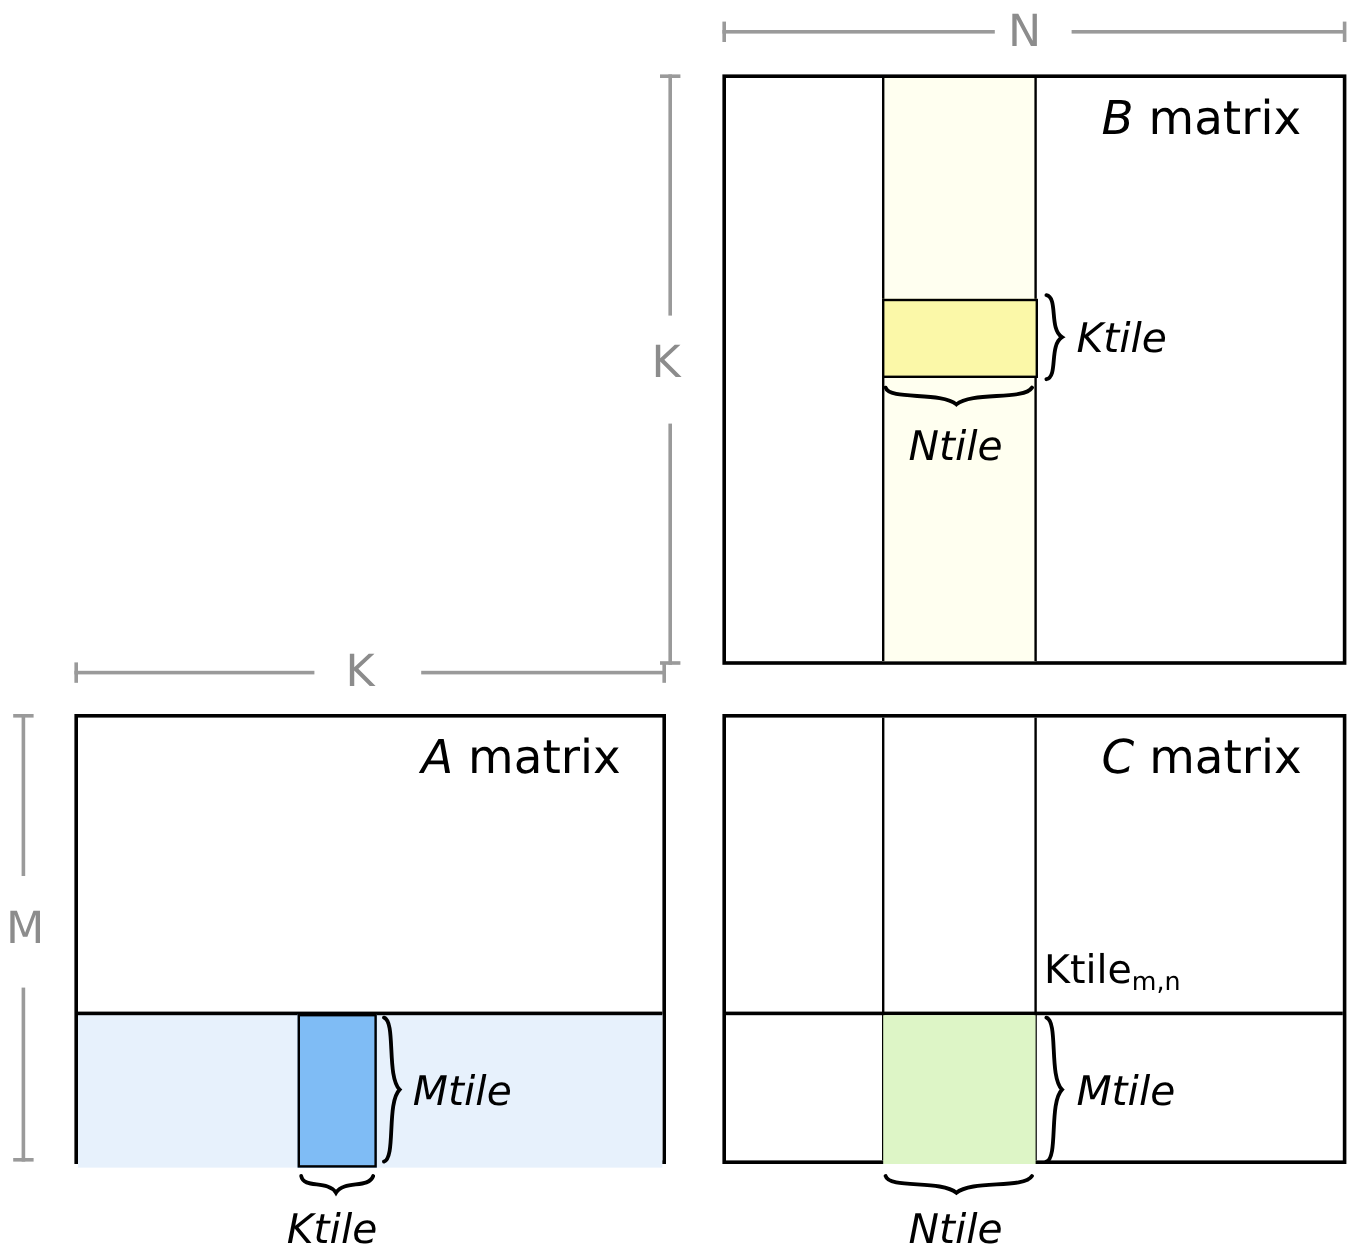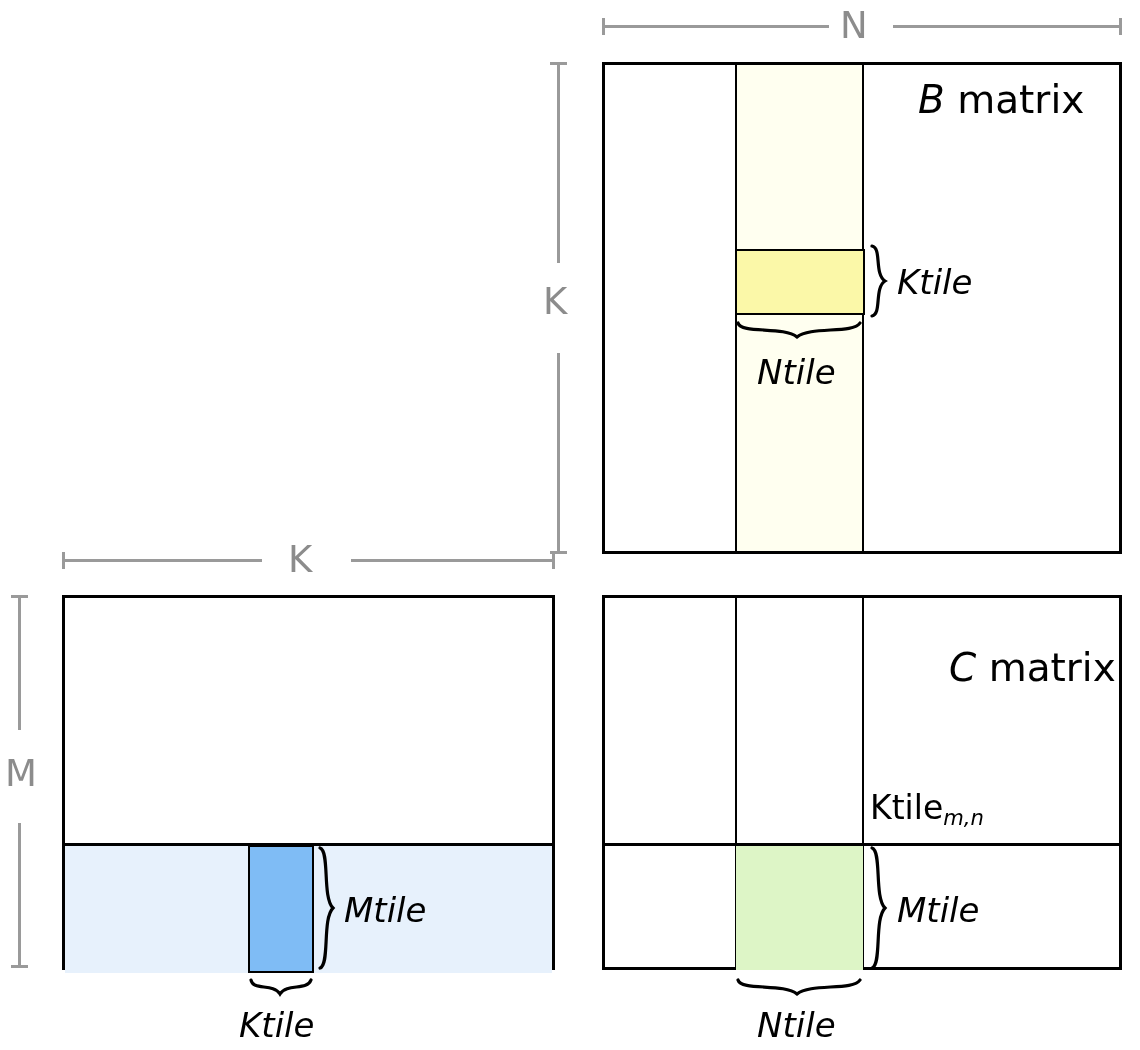--- a/index.html
+++ b/index.html
@@ -61,21 +61,20 @@
 
   
   .block-label {
     position: absolute;
     font-size: 33px;
     color: #000000;
     white-space: nowrap;
     line-height: 1;
   }
   .block-label sub {
-    font-style: italic;
     font-size: 0.64em;
     vertical-align: baseline;
     position: relative;
     top: 0.30em;
   }
 
   
   .tile-label {
     position: absolute;
     font-size: 34px;
@@ -183,20 +182,23 @@
 
   <div class="matrix-box" id="a-matrix" style="left:62px; top:595px; width:493px; height:375px;">
 
     <div class="fill" style="left:0px; top:247px; width:100%; height:128px; background:#e7f1fc;"></div>
 
     <div class="divider-h" style="left:0px; top:245px; width:100%;"></div>
 
     <div class="tile" style="left:183px; top:247px; width:66px; height:128px; background:#7fbcf5;"></div>
   </div>
 
+  <div class="matrix-label" style="left:351px; top:612px;">
+    <span class="sym">A</span><span>&nbsp;</span><span>matrix</span>
+  </div>
 
   <svg class="brace-svg" style="left:316px; top:845px;" width="26" height="126" viewBox="0 0 26 126">
     <path d="M4 3 C 14 6, 6 52, 17 63 C 6 74, 14 120, 4 123" fill="none" stroke="#000000" stroke-width="3.2" stroke-linecap="round"></path>
   </svg>
   <div class="tile-label" style="left:344px; top:893px;">Mtile</div>
 
   <svg class="brace-svg" style="left:249px; top:977px;" width="64" height="26" viewBox="0 0 64 26">
     <path d="M2 3 C 4 14, 24 6, 31 17 C 38 6, 58 14, 62 3" fill="none" stroke="#000000" stroke-width="3.2" stroke-linecap="round"></path>
   </svg>
   <div class="tile-label" style="left:239px; top:1008px;">Ktile</div>
@@ -204,21 +206,21 @@
   <div class="matrix-box" id="c-matrix" style="left:602px; top:595px; width:520px; height:375px;">
 
     <div class="divider-v" style="left:130px; top:0px; height:100%;"></div>
     <div class="divider-v" style="left:257px; top:0px; height:100%;"></div>
 
     <div class="divider-h" style="left:0px; top:245px; width:100%;"></div>
 
     <div class="fill" style="left:131px; top:248px; width:127px; height:124px; background:#ddf5c6;"></div>
   </div>
 
-  <div class="matrix-label" style="left:918px; top:648px;margin-left:31px;">
+  <div class="matrix-label" style="left:918px; top:612px;">
     <span class="sym">C</span><span>&nbsp;</span><span>matrix</span>
   </div>
 
   <div class="block-label" style="left:870px; top:791px;">
     <span>Ktile</span><sub>m,n</sub>
   </div>
 
   <svg class="brace-svg" style="left:868px; top:845px;" width="26" height="126" viewBox="0 0 26 126">
     <path d="M4 3 C 14 6, 6 52, 17 63 C 6 74, 14 120, 4 123" fill="none" stroke="#000000" stroke-width="3.2" stroke-linecap="round"></path>
   </svg>

